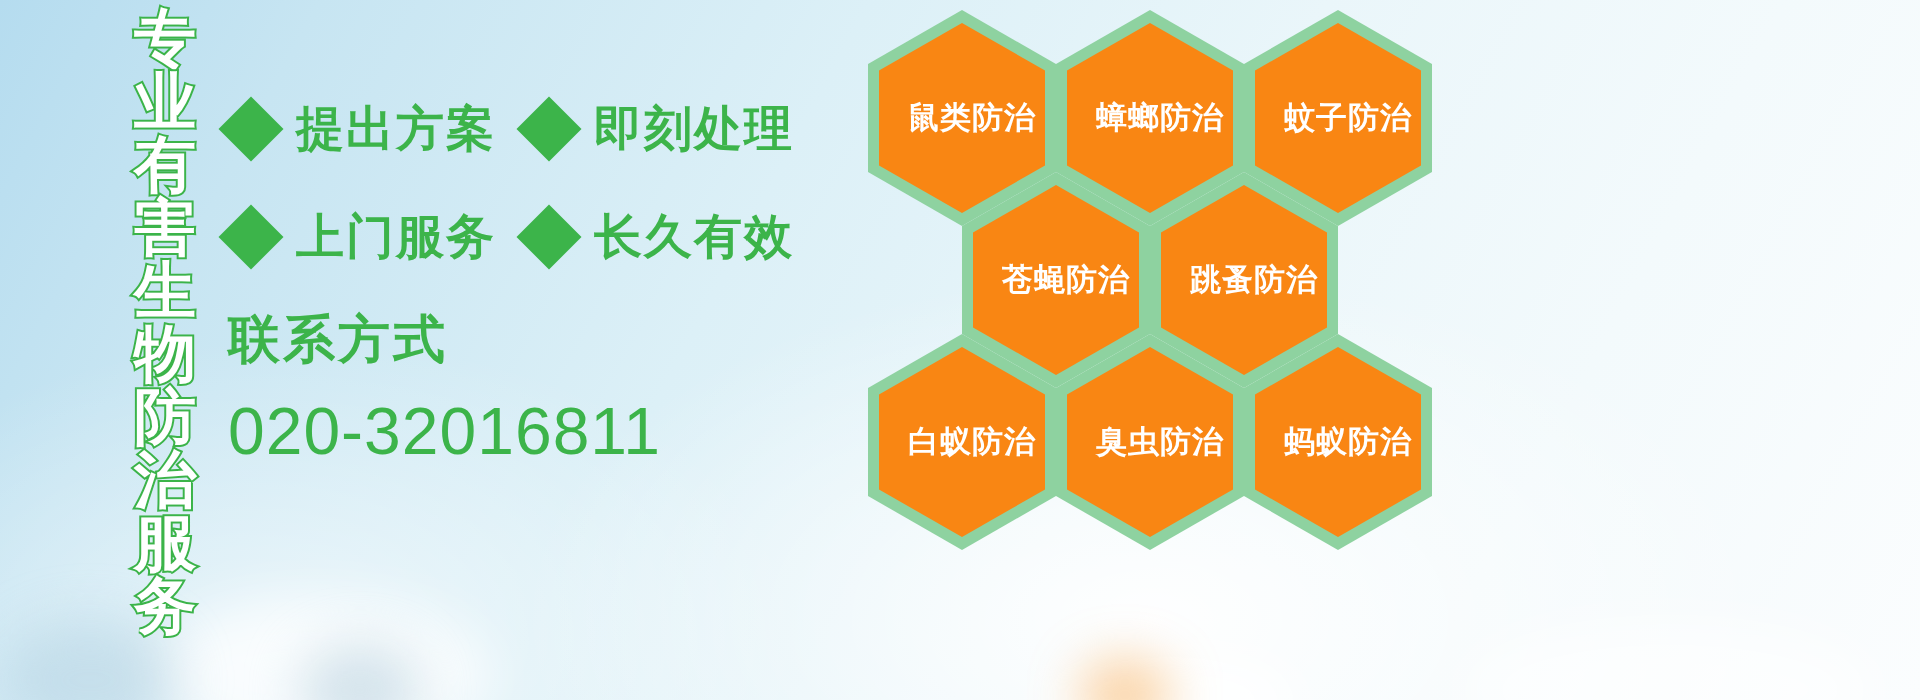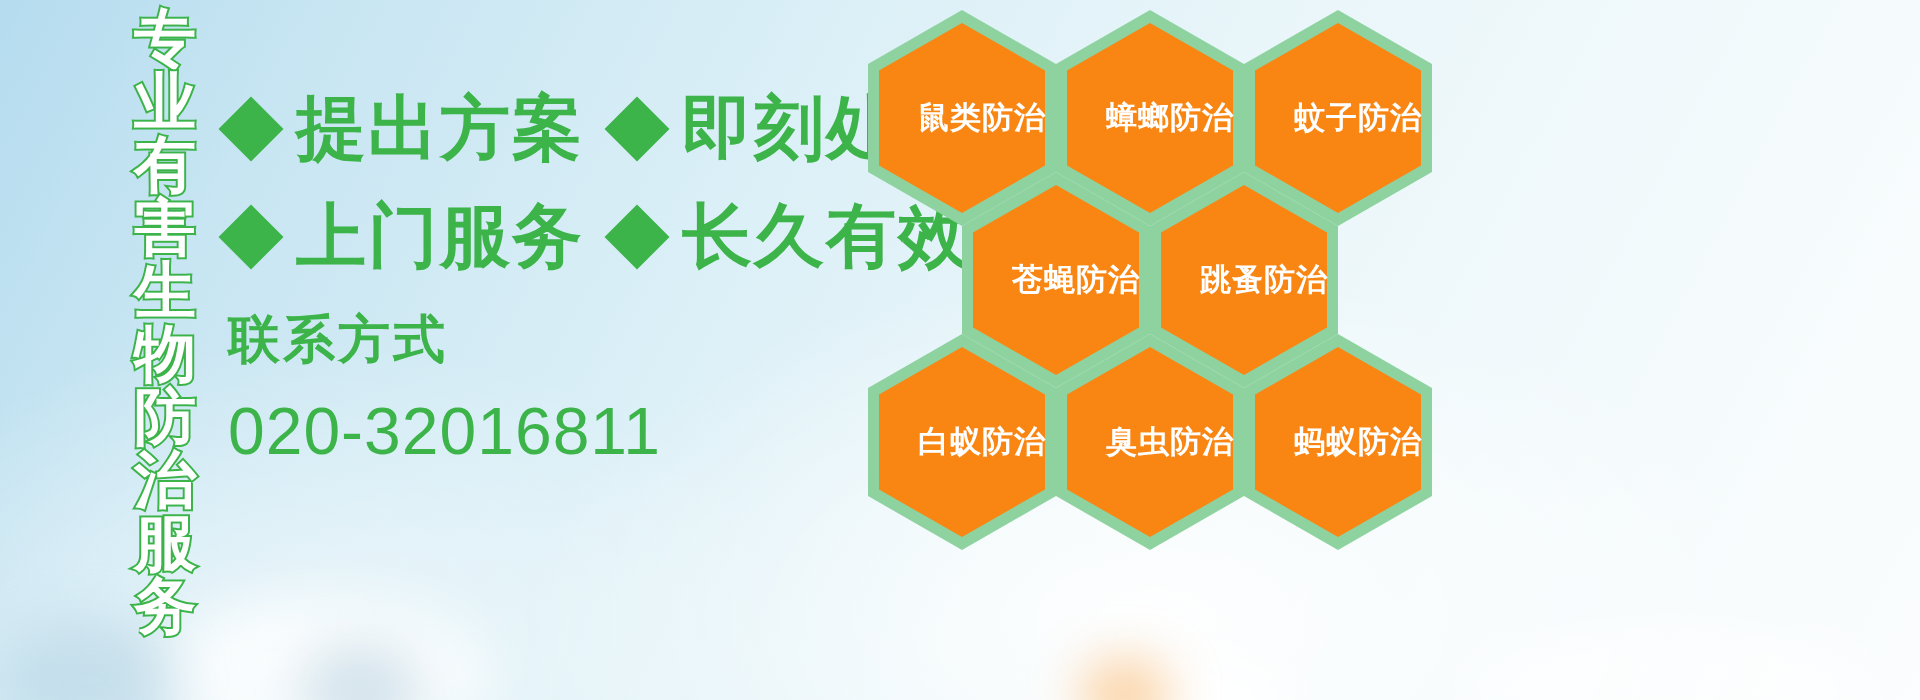--- a/index.html
+++ b/index.html
@@ -40,21 +40,21 @@
     text-shadow:0 0 1px #3cb44a;
   }
   #vertical-title .vchar { display:block; height:63px; }
 
   
   #features { position:absolute; left:228px; top:75px; width:640px; }
   .feature-row {
     display:flex; align-items:center;
     height:108px;
     color:#3cb44a;
-    font-size:70px; font-weight:bold;
+    font-size:48px; font-weight:bold;
     white-space:nowrap;
   }
   .diamond {
     display:inline-block; width:46px; height:46px;
     background:#3cb44a;
     transform:rotate(45deg);
     margin-right:22px;
     flex:0 0 auto;
   }
   .feature-text { margin-right:30px; letter-spacing:2px; }
@@ -62,21 +62,21 @@
   
   #contact { position:absolute; left:228px; top:305px; width:640px; color:#3cb44a; }
   #contact-title { font-size:52px; font-weight:bold; letter-spacing:3px; margin-bottom:14px; }
   .phone { font-size:66px; letter-spacing:1px; line-height:1.28; font-weight:normal; }
 
   
   #honeycomb { position:absolute; left:860px; top:0; width:600px; height:580px; }
   .hex {
     position:absolute;
     width:188px; height:216px;
-    display:flex; align-items:center; justify-content:center;padding-left:40px;
+    display:flex; align-items:center; justify-content:flex-start;padding-left:40px;
   }
   .hex .outer, .hex .inner {
     position:absolute; left:0; top:0; width:100%; height:100%;
     clip-path:polygon(50% 0%, 100% 25%, 100% 75%, 50% 100%, 0% 75%, 0% 25%);
   }
   .hex .outer { background:#8ed2a0; }
   .hex .inner {
     background:#f98613;
     left:11px; top:13px; width:calc(100% - 22px); height:calc(100% - 26px);
   }

